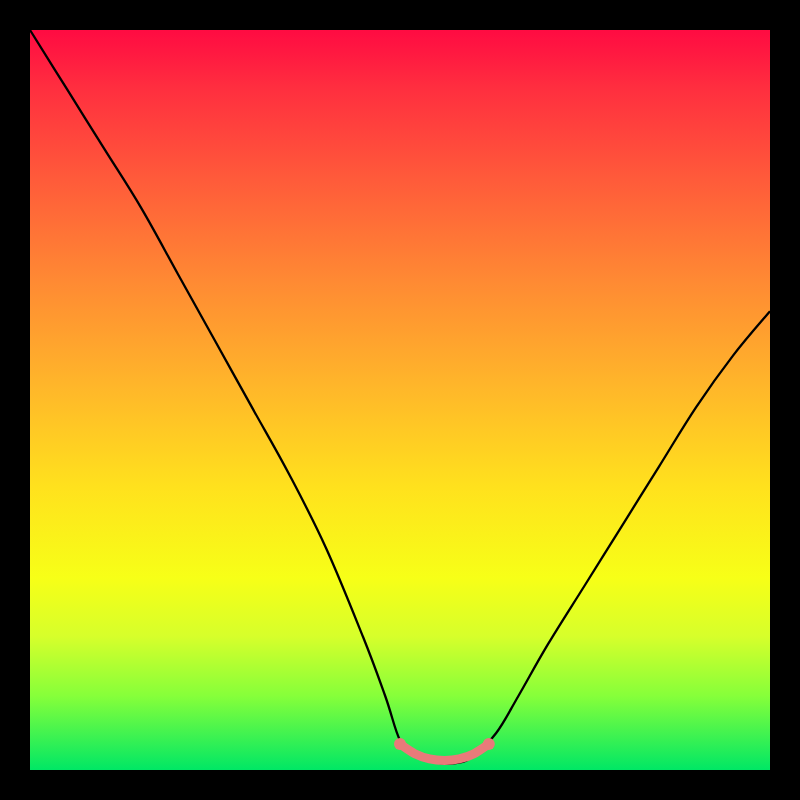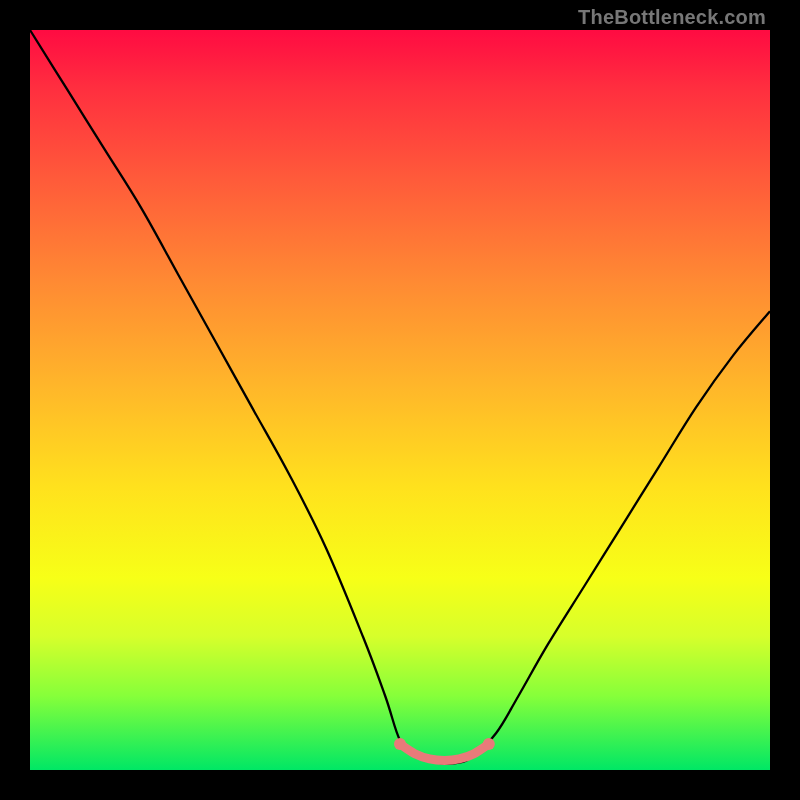--- a/index.html
+++ b/index.html
@@ -54,21 +54,20 @@
     width: 740px;
     height: 740px;
     overflow: visible;
   }
 </style>
 </head>
 <body>
 
 <div class="frame">
 
-  <div class="watermark">TheBottleneck.com</div>
 
   <div class="plot-area">
     <svg class="curves" viewBox="0 0 740 740" preserveAspectRatio="none">
       <path id="curve-path" fill="none" stroke="#000000" stroke-width="2.3" d="M 0.0 0.0 C 6.7 10.7, 23.7 37.9, 37.0 59.2 C 50.3 80.5, 60.7 97.1, 74.0 118.4 C 87.3 139.7, 97.7 155.0, 111.0 177.6 C 124.3 200.2, 134.7 220.2, 148.0 244.2 C 161.3 268.2, 171.7 286.8, 185.0 310.8 C 198.3 334.8, 208.7 353.4, 222.0 377.4 C 235.3 401.4, 245.7 418.7, 259.0 444.0 C 272.3 469.3, 282.7 488.7, 296.0 518.0 C 309.3 547.3, 322.3 580.2, 333.0 606.8 C 343.7 633.4, 348.5 647.4, 355.2 666.0 C 361.9 684.6, 364.7 699.7, 370.0 710.4 C 375.3 721.1, 378.1 721.2, 384.8 725.2 C 391.5 729.2, 399.0 731.3, 407.0 732.6 C 415.0 733.9, 422.5 733.9, 429.2 732.6 C 435.9 731.3, 437.3 730.5, 444.0 725.2 C 450.7 719.9, 458.2 713.7, 466.2 703.0 C 474.2 692.3, 479.1 682.0, 488.4 666.0 C 497.7 650.0, 506.0 634.2, 518.0 614.2 C 530.0 594.2, 541.7 576.3, 555.0 555.0 C 568.3 533.7, 578.7 517.1, 592.0 495.8 C 605.3 474.5, 615.7 457.9, 629.0 436.6 C 642.3 415.3, 652.7 397.4, 666.0 377.4 C 679.3 357.4, 689.7 342.9, 703.0 325.6 C 716.3 308.3, 733.3 289.2, 740.0 281.2"></path>
       <path id="highlight-path" fill="none" stroke="#e97a7a" stroke-width="9" stroke-linecap="round" stroke-linejoin="round" d="M 370.0 714.1 C 372.7 715.8, 379.5 721.1, 384.8 723.7 C 390.1 726.4, 394.3 727.7, 399.6 728.9 C 404.9 730.1, 409.1 730.4, 414.4 730.4 C 419.7 730.4, 423.9 730.1, 429.2 728.9 C 434.5 727.7, 438.7 726.4, 444.0 723.7 C 449.3 721.1, 456.1 715.8, 458.8 714.1"></path>
       <circle id="hl-dot-l" r="6" fill="#e97a7a" cx="370" cy="714.1"></circle>
       <circle id="hl-dot-r" r="6" fill="#e97a7a" cx="458.8" cy="714.1"></circle>
     </svg>
   </div>
 

